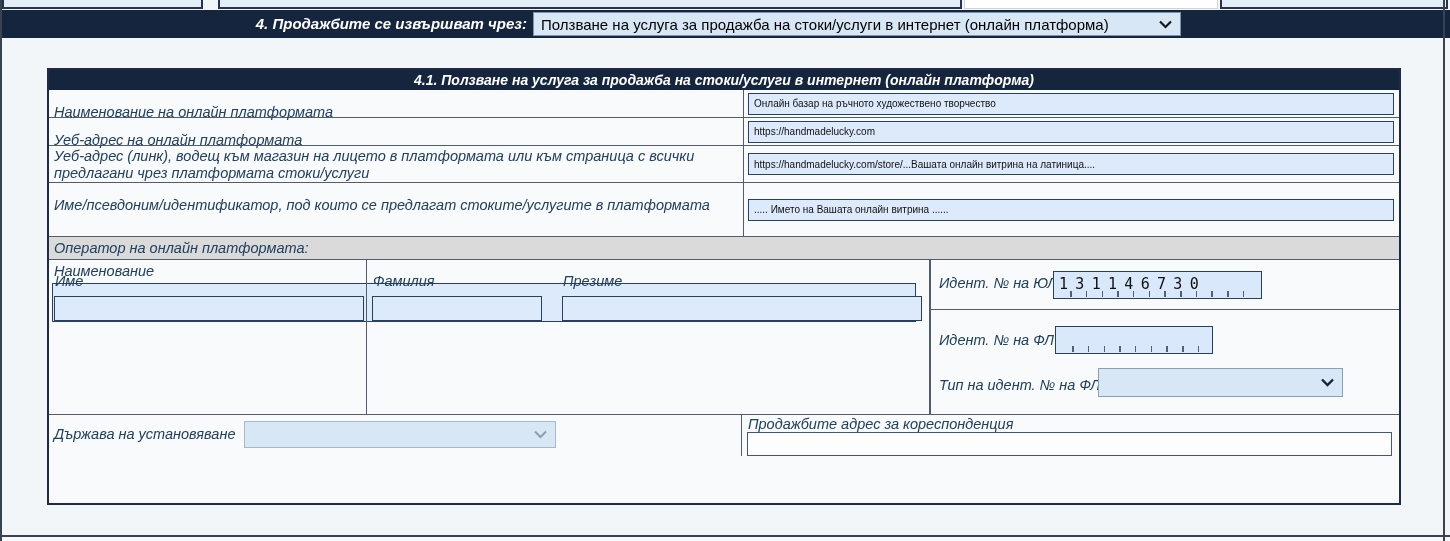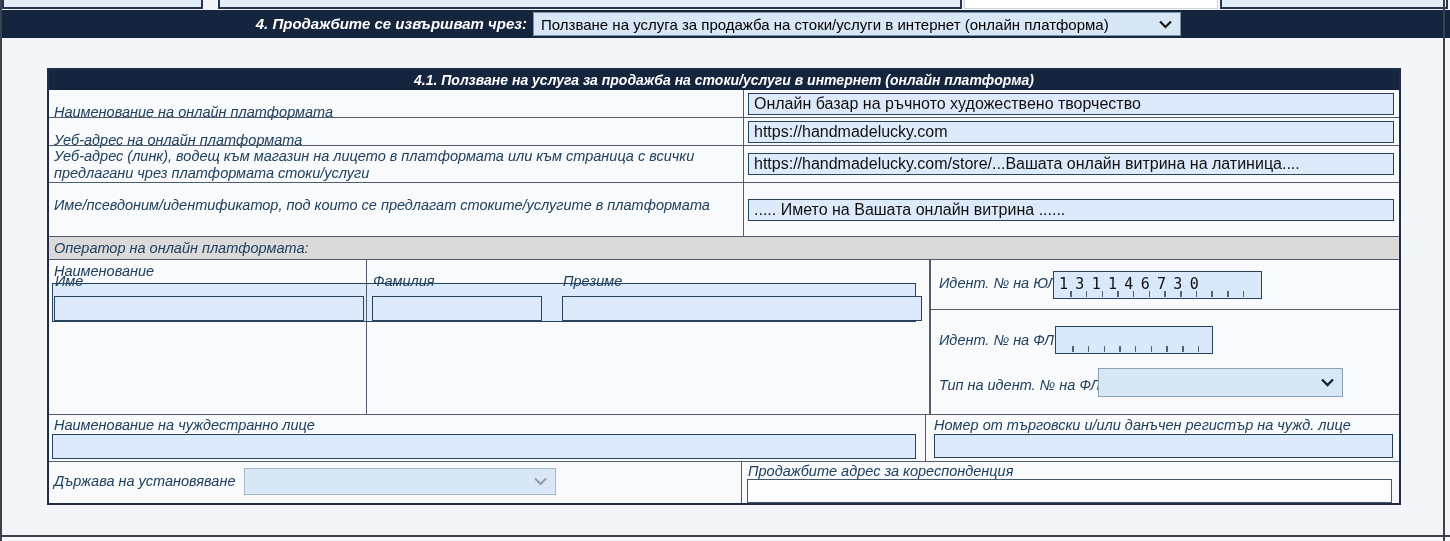--- a/index.html
+++ b/index.html
@@ -26,21 +26,21 @@
                border:2px solid #202c47; background:#f8fafb; }
   .hdr { height:20px; background:#16253e; color:#ffffff; font-weight:bold; font-style:italic;
          font-size:14px; text-align:center; line-height:20px; }
 
   .frow { position:relative; display:flex; border-bottom:1px solid #515d6d; }
   .r28 { height:28px; } .r54 { height:54px; } .r37 { height:37px; }
   .flabel { width:695px; padding:14px 5px 0 5px; font-style:italic; font-size:14.5px; line-height:1.18;
             color:#20405f; border-right:1px solid #515d6d; }
   .fval { flex:1; position:relative; }
   input.tin { position:absolute; background:#ddeafb; border:1px solid #28415e; font-family:"Liberation Sans","DejaVu Sans",sans-serif;
-              font-size:16px; color:#101010; padding:0 5px; }
+              font-size:10px; color:#101010; padding:0 5px; }
   .fval input.tin { left:4px; right:5px; top:50%; transform:translateY(-50%); height:22px; }
 
   .grayband { height:23px; background:#dadada; border-bottom:1px solid #515d6d;
               font-style:italic; font-size:14.5px; color:#20405f; padding:3px 5px; }
 
   .ilabel { position:absolute; font-style:italic; font-size:14.5px; color:#20405f; white-space:nowrap; }
 
   .block1 { display:flex; height:155px; border-bottom:1px solid #515d6d; }
   .b1left { width:881px; display:flex; flex-direction:row; }
   .cellA { height:62px; border-bottom:1px solid #515d6d; position:relative; }
@@ -162,30 +162,20 @@
           <div class="selectbox" style="position:absolute;left:167px;top:58px;width:245px;height:29px;border-color:#8aa0b5;">
             <span class="stext"></span>
             <svg width="15" height="9" viewBox="0 0 15 9">
               <polyline points="2,1.5 7.5,7 13,1.5" stroke="#14263c" stroke-width="2.4" fill="none"></polyline>
             </svg>
           </div>
         </div>
       </div>
     </div>
 
-    <div class="block2">
-      <div class="b2left">
-        <span class="ilabel" style="left:5px;top:2px;">Наименование на чуждестранно лице</span>
-        <input class="tin" type="text" style="left: 3px; top: 19px; width: 864px; height: 25px;" value="">
-      </div>
-      <div class="b2right">
-        <span class="ilabel" style="left:8px;top:2px;">Номер от търговски и/или данъчен регистър на чужд. лице</span>
-        <input class="tin" type="text" style="left: 8px; right: 6px; top: 19px; height: 24px;" value="">
-      </div>
-    </div>
 
     <div class="block3">
       <div class="b3left">
         <span class="ilabel" style="left:5px;top:11px;text-align:right;">Държава на установяване</span>
         <div class="selectbox" style="position:absolute;left:195px;top:6px;width:312px;height:27px;border-color:#a9b9c9;">
           <span class="stext"></span>
           <svg width="15" height="9" viewBox="0 0 15 9">
             <polyline points="2,1.5 7.5,7 13,1.5" stroke="#8f9dab" stroke-width="2" fill="none"></polyline>
           </svg>
         </div>

